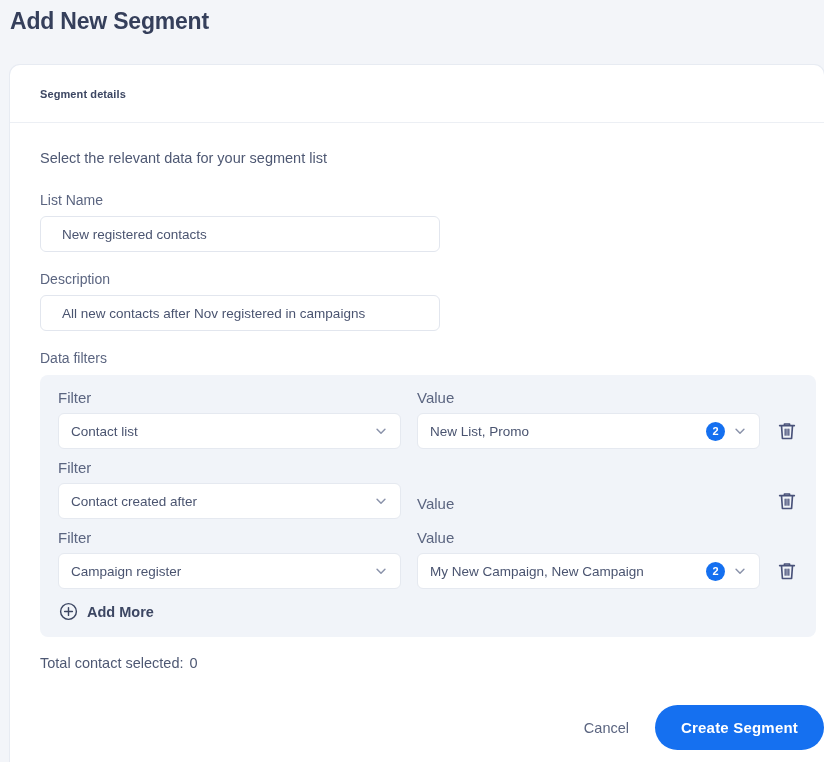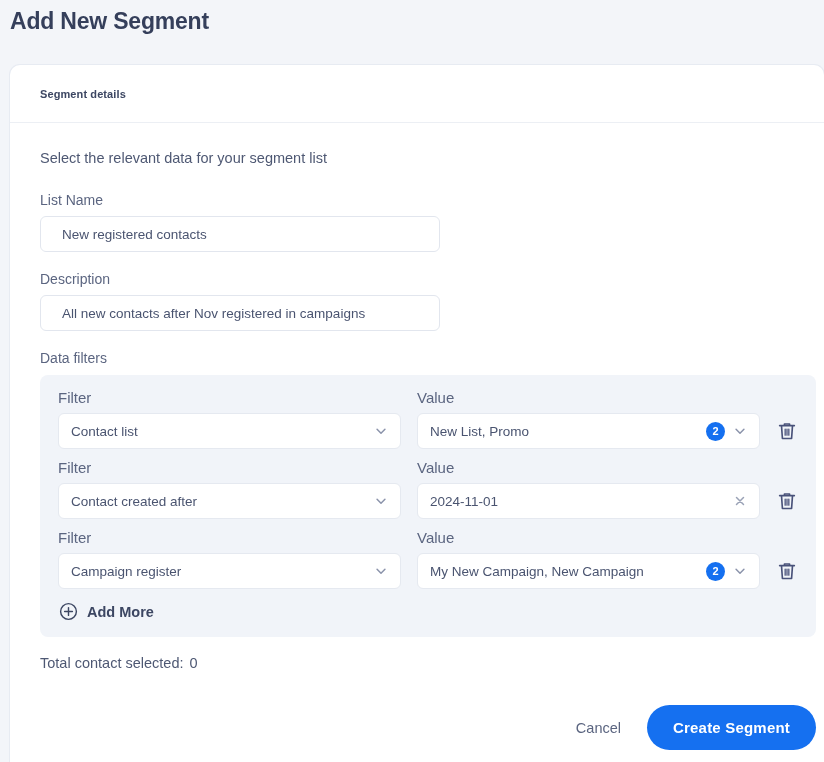--- a/index.html
+++ b/index.html
@@ -192,21 +192,21 @@
   .total-line {
     font-size: 14.5px;
     color: #4e5873;
     margin-top: 14px;
   }
   .total-line .total-value { margin-left: 6px; }
 
   
   .actions {
     position: absolute;
-    right: 8px;
+    right: 0;
     bottom: 12px;
     display: flex;
     align-items: center;
     gap: 12px;
   }
   .btn-cancel {
     background: none;
     border: none;
     font-family: "Liberation Sans", sans-serif;
     font-size: 14.5px;
@@ -289,26 +289,20 @@
           <div class="col-label">Filter</div>
           <div class="control">
             <span class="ctrl-text">Contact created after</span>
             <svg class="chevron" viewBox="0 0 16 16" fill="none">
               <path d="M3.5 6 L8 10.5 L12.5 6" stroke="currentColor" stroke-width="1.7" stroke-linecap="round" stroke-linejoin="round"></path>
             </svg>
           </div>
         </div>
         <div class="value-col">
           <div class="col-label">Value</div>
-          <div class="control">
-            <span class="ctrl-text">2024-11-01</span>
-            <svg class="clear-x" viewBox="0 0 16 16" fill="none">
-              <path d="M4 4 L12 12 M12 4 L4 12" stroke="currentColor" stroke-width="1.7" stroke-linecap="round"></path>
-            </svg>
-          </div>
         </div>
         <svg class="trash-btn" viewBox="0 0 24 24" fill="none">
           <path d="M4 6.2 H20" stroke="currentColor" stroke-width="1.8" stroke-linecap="round"></path>
           <path d="M9.2 6.2 V4.4 H14.8 V6.2" stroke="currentColor" stroke-width="1.8" stroke-linejoin="round"></path>
           <path d="M6 6.2 L7 20.2 H17 L18 6.2" stroke="currentColor" stroke-width="1.8" stroke-linejoin="round"></path>
           <path d="M10 10 V16.6 M12 10 V16.6 M14 10 V16.6" stroke="currentColor" stroke-width="1.4" stroke-linecap="round"></path>
         </svg>
       </div>
 
       <div class="filter-row">

